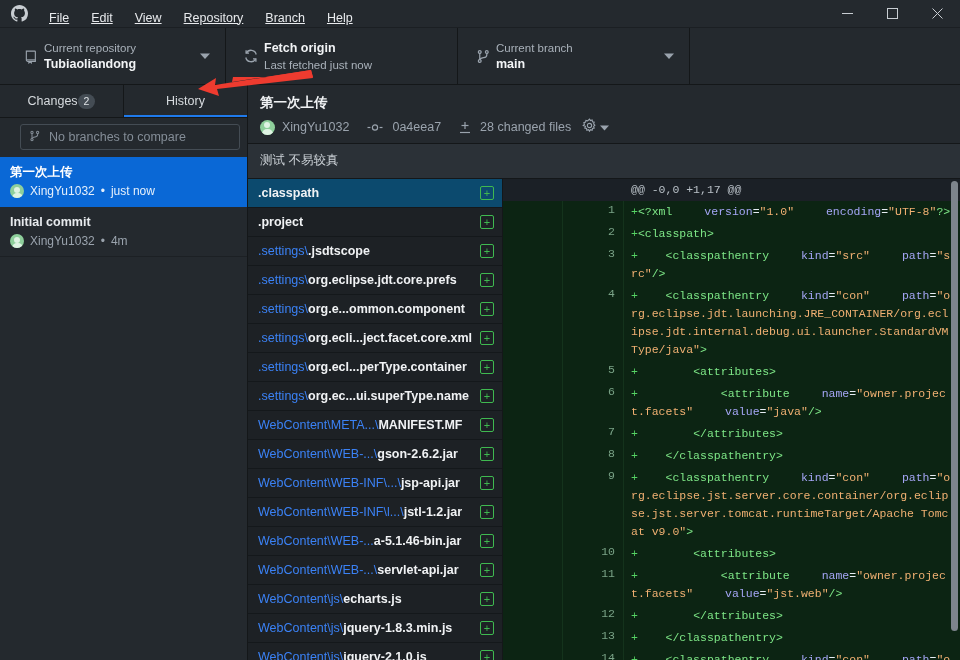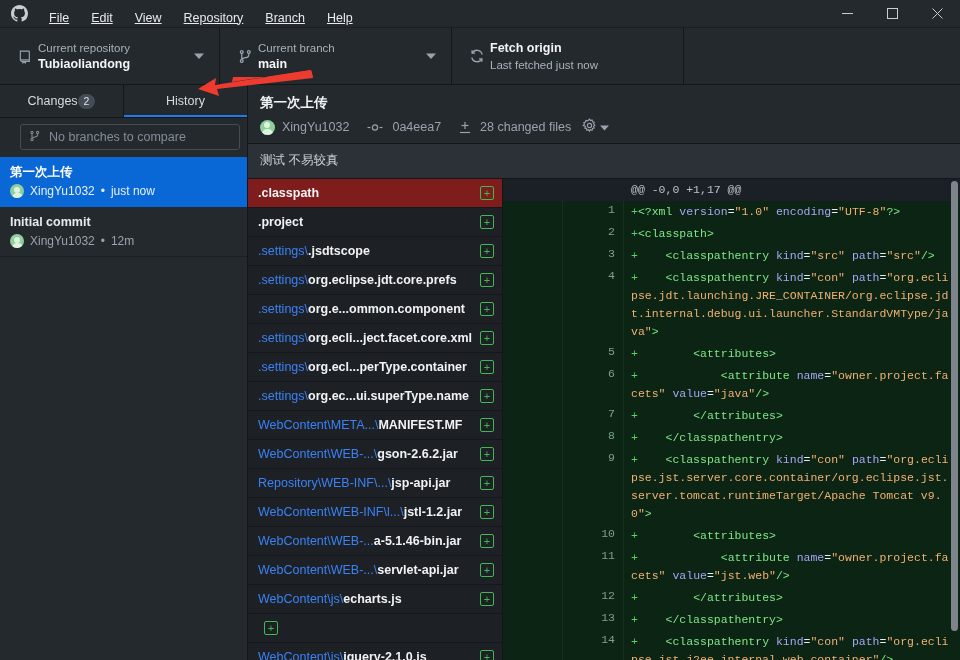--- a/index.html
+++ b/index.html
@@ -33,21 +33,21 @@
 
   
   .toolbar {
     height:57px; flex:0 0 57px; background:#24292e;
     display:flex; border-bottom:1px solid #141719;
   }
   .tb-btn {
     display:flex; align-items:center; padding:0 12px;
     border-right:1px solid #141719; position:relative;
   }
-  .tb-repo { width:220px; }
+  .tb-repo { width:220px;margin-left:6px; }
   .tb-branch { width:232px; }
   .tb-fetch { width:232px; }
   .tb-ico { width:26px; flex:0 0 26px; display:flex; align-items:center; justify-content:center; color:#9aa3ad; }
   .tb-ico svg { display:block; }
   .tb-text { flex:1; min-width:0; overflow:hidden; }
   .tb-label { font-size:11.5px; color:#a9b1ba; line-height:16px; white-space:nowrap; overflow:hidden; text-overflow:ellipsis;}
   .tb-value { font-size:12.5px; color:#f2f4f6; font-weight:bold; line-height:17px; white-space:nowrap; overflow:hidden; text-overflow:ellipsis;}
   .tb-caret { width:16px; flex:0 0 16px; display:flex; align-items:center; justify-content:center; color:#9aa3ad; }
   .tb-caret svg{display:block}
 
@@ -113,21 +113,21 @@
   .ch-desc { background:#2b3137; border-bottom:1px solid #141719; padding:8px 12px 9px 12px; font-size:12.5px; color:#cdd3d8; flex:0 0 auto; }
 
   .split { flex:1; display:flex; min-height:0; }
 
   
   .filelist { width:255px; flex:0 0 255px; background:#1d2125; overflow:hidden; border-right:1px solid #141719; }
   .frow {
     height:29px; display:flex; align-items:center; padding:0 8px 0 10px;
     border-bottom:1px solid #14181b; font-size:12.5px; white-space:nowrap; cursor:default;
   }
-  .frow.sel { background:#7f1d1d; }
+  .frow.sel { background:#0c4a6e; }
   .fname { flex:1; min-width:0; overflow:hidden; text-overflow:ellipsis; }
   .fdir { color:#3b82f6; }
   .fbase { color:#f0f2f4; font-weight:bold; }
   .fstatus {
     width:14px; height:14px; flex:0 0 14px; margin-left:6px;
     border:1px solid #3fb950; border-radius:2px; color:#3fb950;
     display:flex; align-items:center; justify-content:center;
     font-size:11px; line-height:12px; font-family:"Liberation Sans", sans-serif;
   }
 
@@ -140,21 +140,21 @@
   .d-g1 { width:60px; flex:0 0 60px; align-self:stretch; }
   .dline.hunk .d-g1 { background:#1b2026; }
   .dline.add .d-g1 { background:#0c2413; border-right:1px solid #14331c; }
   .d-g2 { width:61px; flex:0 0 61px; text-align:right; padding:2px 8px 2px 0; color:#7aa387; align-self:stretch; }
   .dline.hunk .d-g2 { background:#1b2026; color:#8b949e; }
   .dline.add .d-g2 { background:#0c2413; border-right:1px solid #14331c; }
   .d-code { flex:1; min-width:0; padding:2px 6px 2px 7px; white-space:pre-wrap; word-break:break-all; line-height:18px; }
   .dline.hunk .d-code { color:#b9c0c7; }
   .d-plus { color:#56d364; }
   .tok-tag { color:#7ee787; }
-  .tok-attr { color:#a5a6f6; }
+  .tok-attr { color:#a5a6f6;margin-left:25px; }
   .tok-str { color:#f0b072; }
   .tok-plain { color:#e6edf3; }
 
   
   .vscroll { position:absolute; top:0; right:1px; width:9px; bottom:0; }
   .vthumb { position:absolute; top:2px; left:1px; width:7px; height:450px; background:#7d848c; border-radius:4px; }
 
   
   .arrow { position:absolute; left:0; top:0; width:960px; height:660px; pointer-events:none; }
 </style>
@@ -207,20 +207,35 @@
         </svg>
       </div>
       <div class="tb-text">
         <div class="tb-label">Current repository</div>
         <div class="tb-value">Tubiaoliandong</div>
       </div>
       <div class="tb-caret">
         <svg width="10" height="7" viewBox="0 0 10 7">
             <path d="M0 0.5 L5 6 L10 0.5 Z" fill="currentColor"></path>
           </svg>
+      </div>
+    </div>
+
+    <div class="tb-btn tb-fetch">
+      <div class="tb-ico">
+        <svg width="16" height="16" viewBox="0 0 16 16" fill="none" stroke="currentColor" stroke-width="1.3">
+          <path d="M13.2 6.5A5.3 5.3 0 0 0 3.3 5.1"></path>
+          <path d="M2.8 9.5a5.3 5.3 0 0 0 9.9 1.4"></path>
+          <path d="M3.1 2.3v2.9h2.9"></path>
+            <path d="M12.9 13.7v-2.9h-2.9"></path>
+        </svg>
+      </div>
+      <div class="tb-text">
+        <div class="tb-value">Fetch origin</div>
+        <div class="tb-label">Last fetched just now</div>
       </div>
     </div>
 
     <div class="tb-btn tb-branch">
       <div class="tb-ico">
         <svg width="15" height="15" viewBox="0 0 16 16" fill="none" stroke="currentColor" stroke-width="1.3">
           <circle cx="4" cy="3.2" r="1.5"></circle>
             <circle cx="4" cy="12.8" r="1.5"></circle>
             <circle cx="11.5" cy="3.2" r="1.5"></circle>
           <path d="M4 4.7v6.6"></path>
@@ -228,35 +243,20 @@
         </svg>
       </div>
       <div class="tb-text">
         <div class="tb-label">Current branch</div>
         <div class="tb-value">main</div>
       </div>
       <div class="tb-caret">
         <svg width="10" height="7" viewBox="0 0 10 7">
             <path d="M0 0.5 L5 6 L10 0.5 Z" fill="currentColor"></path>
           </svg>
-      </div>
-    </div>
-
-    <div class="tb-btn tb-fetch">
-      <div class="tb-ico">
-        <svg width="16" height="16" viewBox="0 0 16 16" fill="none" stroke="currentColor" stroke-width="1.3">
-          <path d="M13.2 6.5A5.3 5.3 0 0 0 3.3 5.1"></path>
-          <path d="M2.8 9.5a5.3 5.3 0 0 0 9.9 1.4"></path>
-          <path d="M3.1 2.3v2.9h2.9"></path>
-            <path d="M12.9 13.7v-2.9h-2.9"></path>
-        </svg>
-      </div>
-      <div class="tb-text">
-        <div class="tb-value">Fetch origin</div>
-        <div class="tb-label">Last fetched just now</div>
       </div>
     </div>
 
     <div style="flex:1"></div>
   </div>
 
   <div class="body">
 
     <div class="sidebar">
 
@@ -294,21 +294,21 @@
             <span>•</span>
             <span>just now</span>
           </div>
         </div>
         <div class="commit">
           <div class="commit-title">Initial commit</div>
           <div class="commit-meta">
             <span class="avatar"></span>
             <span>XingYu1032</span>
             <span>•</span>
-            <span>12m</span>
+            <span>4m</span>
           </div>
         </div>
       </div>
     </div>
 
     <div class="main">
 
       <div class="commit-header">
         <div class="ch-title">第一次上传</div>
         <div class="ch-meta">
@@ -391,40 +391,41 @@
             </div>
             <div class="frow">
               <div class="fname"><span class="fdir">WebContent\META...\</span><span class="fbase">MANIFEST.MF</span></div>
               <div class="fstatus">+</div>
             </div>
             <div class="frow">
               <div class="fname"><span class="fdir">WebContent\WEB-...\</span><span class="fbase">gson-2.6.2.jar</span></div>
               <div class="fstatus">+</div>
             </div>
             <div class="frow">
-              <div class="fname"><span class="fdir">Repository\WEB-INF\...\</span><span class="fbase">jsp-api.jar</span></div>
+              <div class="fname"><span class="fdir">WebContent\WEB-INF\...\</span><span class="fbase">jsp-api.jar</span></div>
               <div class="fstatus">+</div>
             </div>
             <div class="frow">
               <div class="fname"><span class="fdir">WebContent\WEB-INF\l...\</span><span class="fbase">jstl-1.2.jar</span></div>
               <div class="fstatus">+</div>
             </div>
             <div class="frow">
               <div class="fname"><span class="fdir">WebContent\WEB-...</span><span class="fbase">a-5.1.46-bin.jar</span></div>
               <div class="fstatus">+</div>
             </div>
             <div class="frow">
               <div class="fname"><span class="fdir">WebContent\WEB-...\</span><span class="fbase">servlet-api.jar</span></div>
               <div class="fstatus">+</div>
             </div>
             <div class="frow">
               <div class="fname"><span class="fdir">WebContent\js\</span><span class="fbase">echarts.js</span></div>
               <div class="fstatus">+</div>
             </div>
             <div class="frow">
+              <div class="fname"><span class="fdir">WebContent\js\</span><span class="fbase">jquery-1.8.3.min.js</span></div>
               <div class="fstatus">+</div>
             </div>
             <div class="frow">
               <div class="fname"><span class="fdir">WebContent\js\</span><span class="fbase">jquery-2.1.0.js</span></div>
               <div class="fstatus">+</div>
             </div>
           </div>
 
         <div class="diff">
           <div class="diff-inner">

